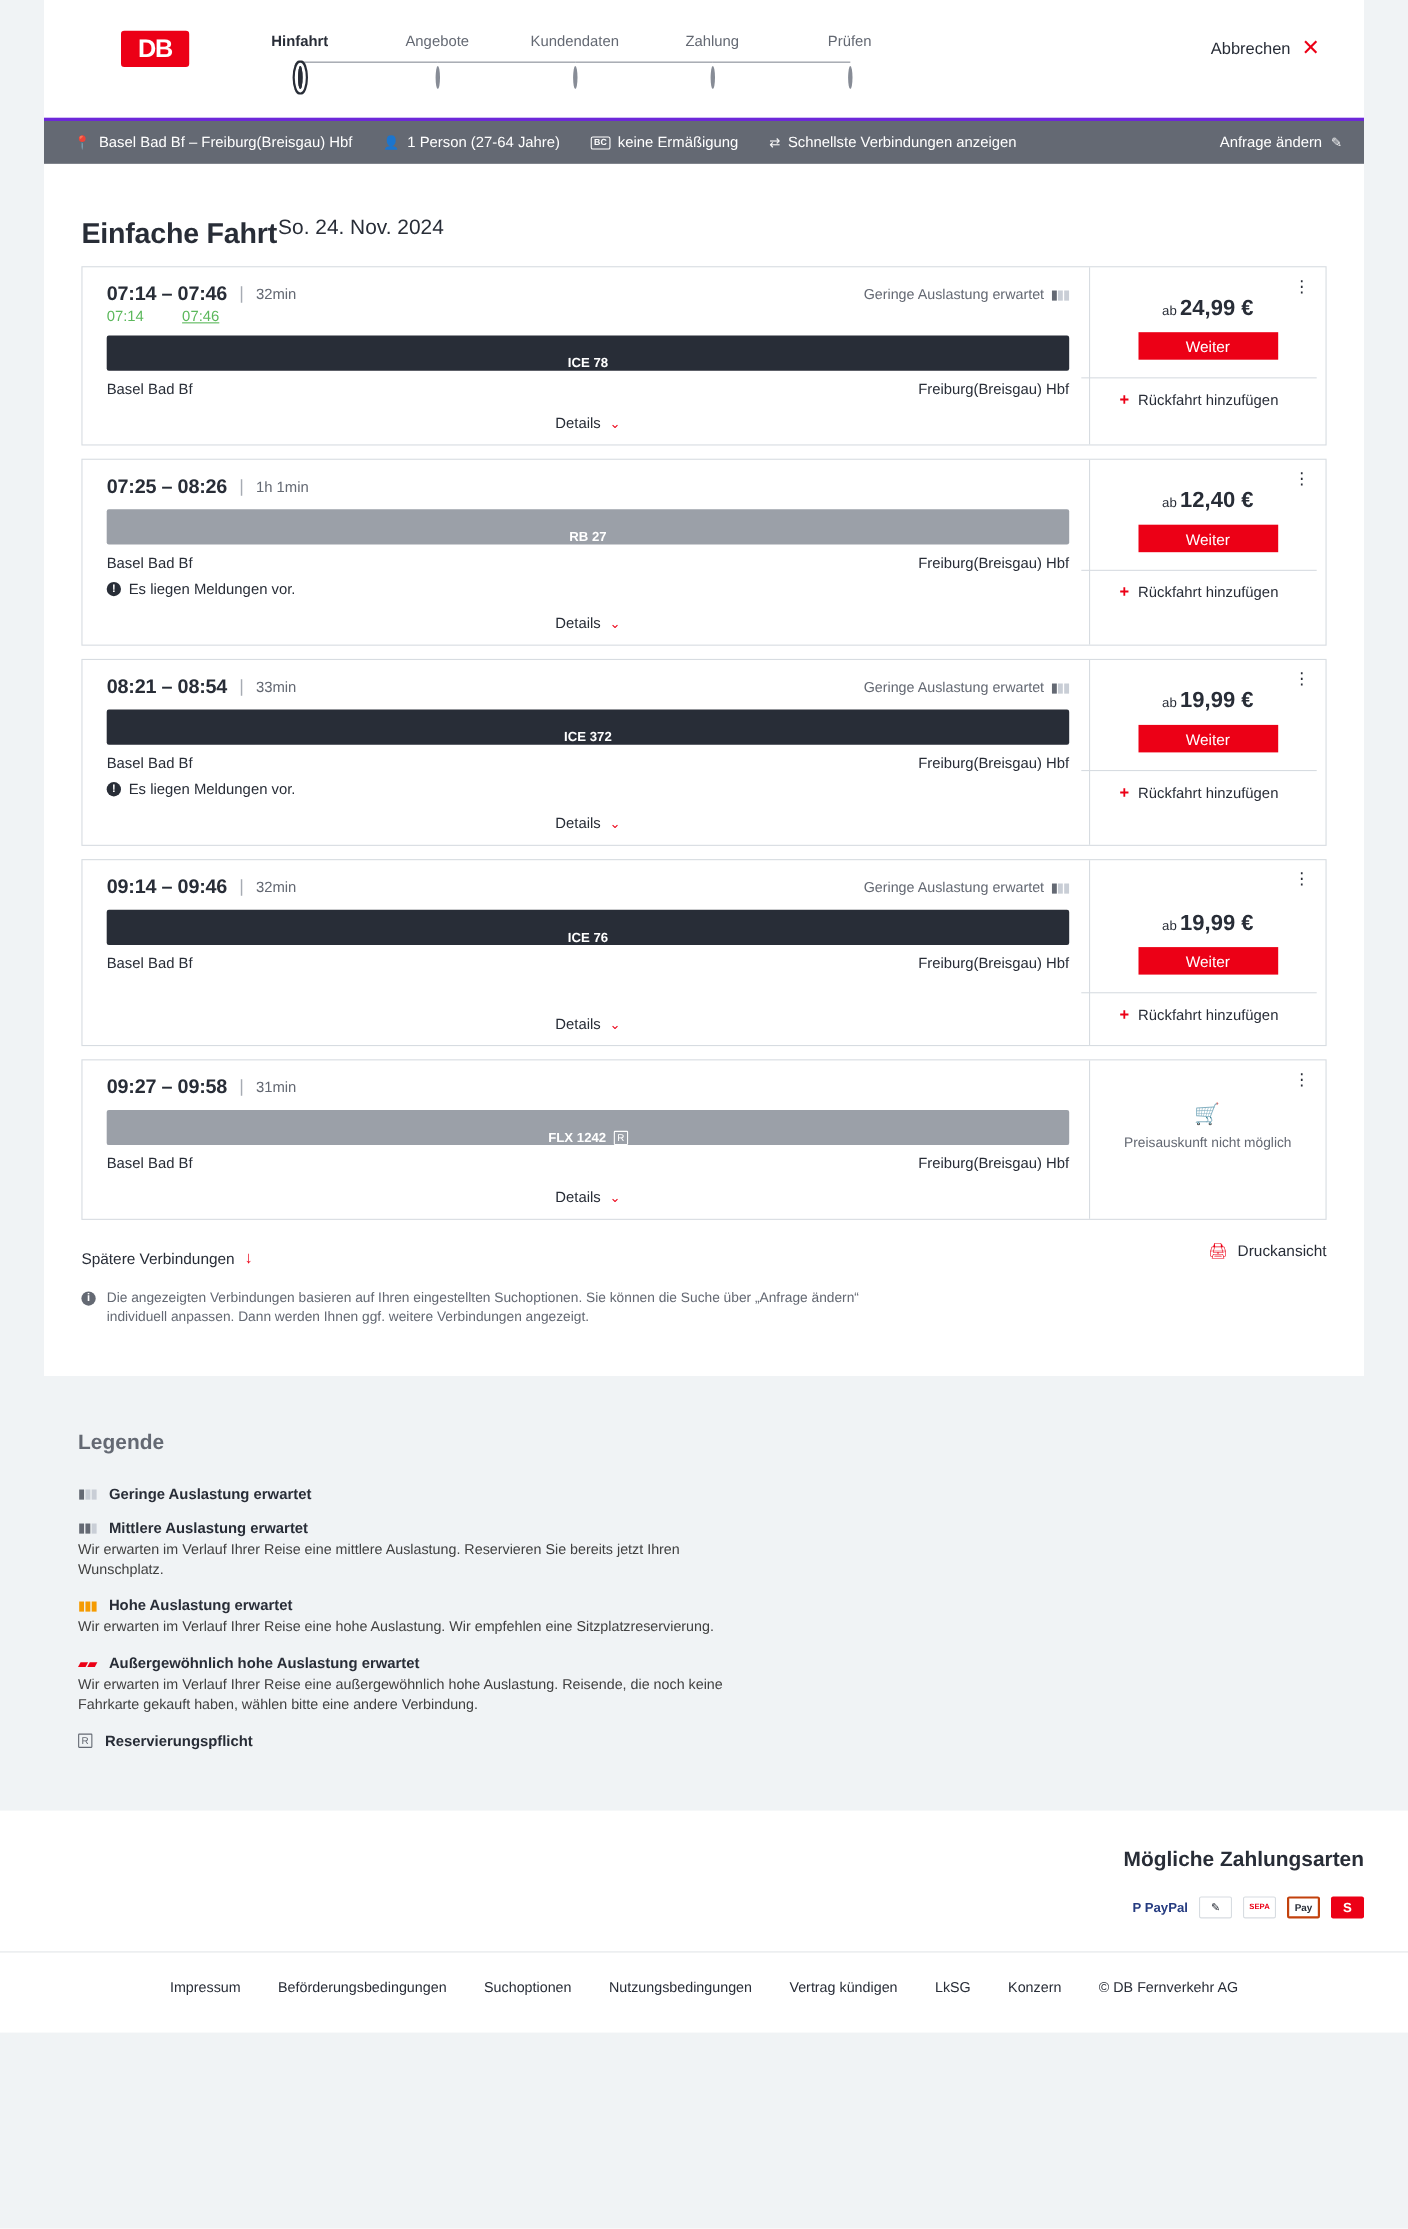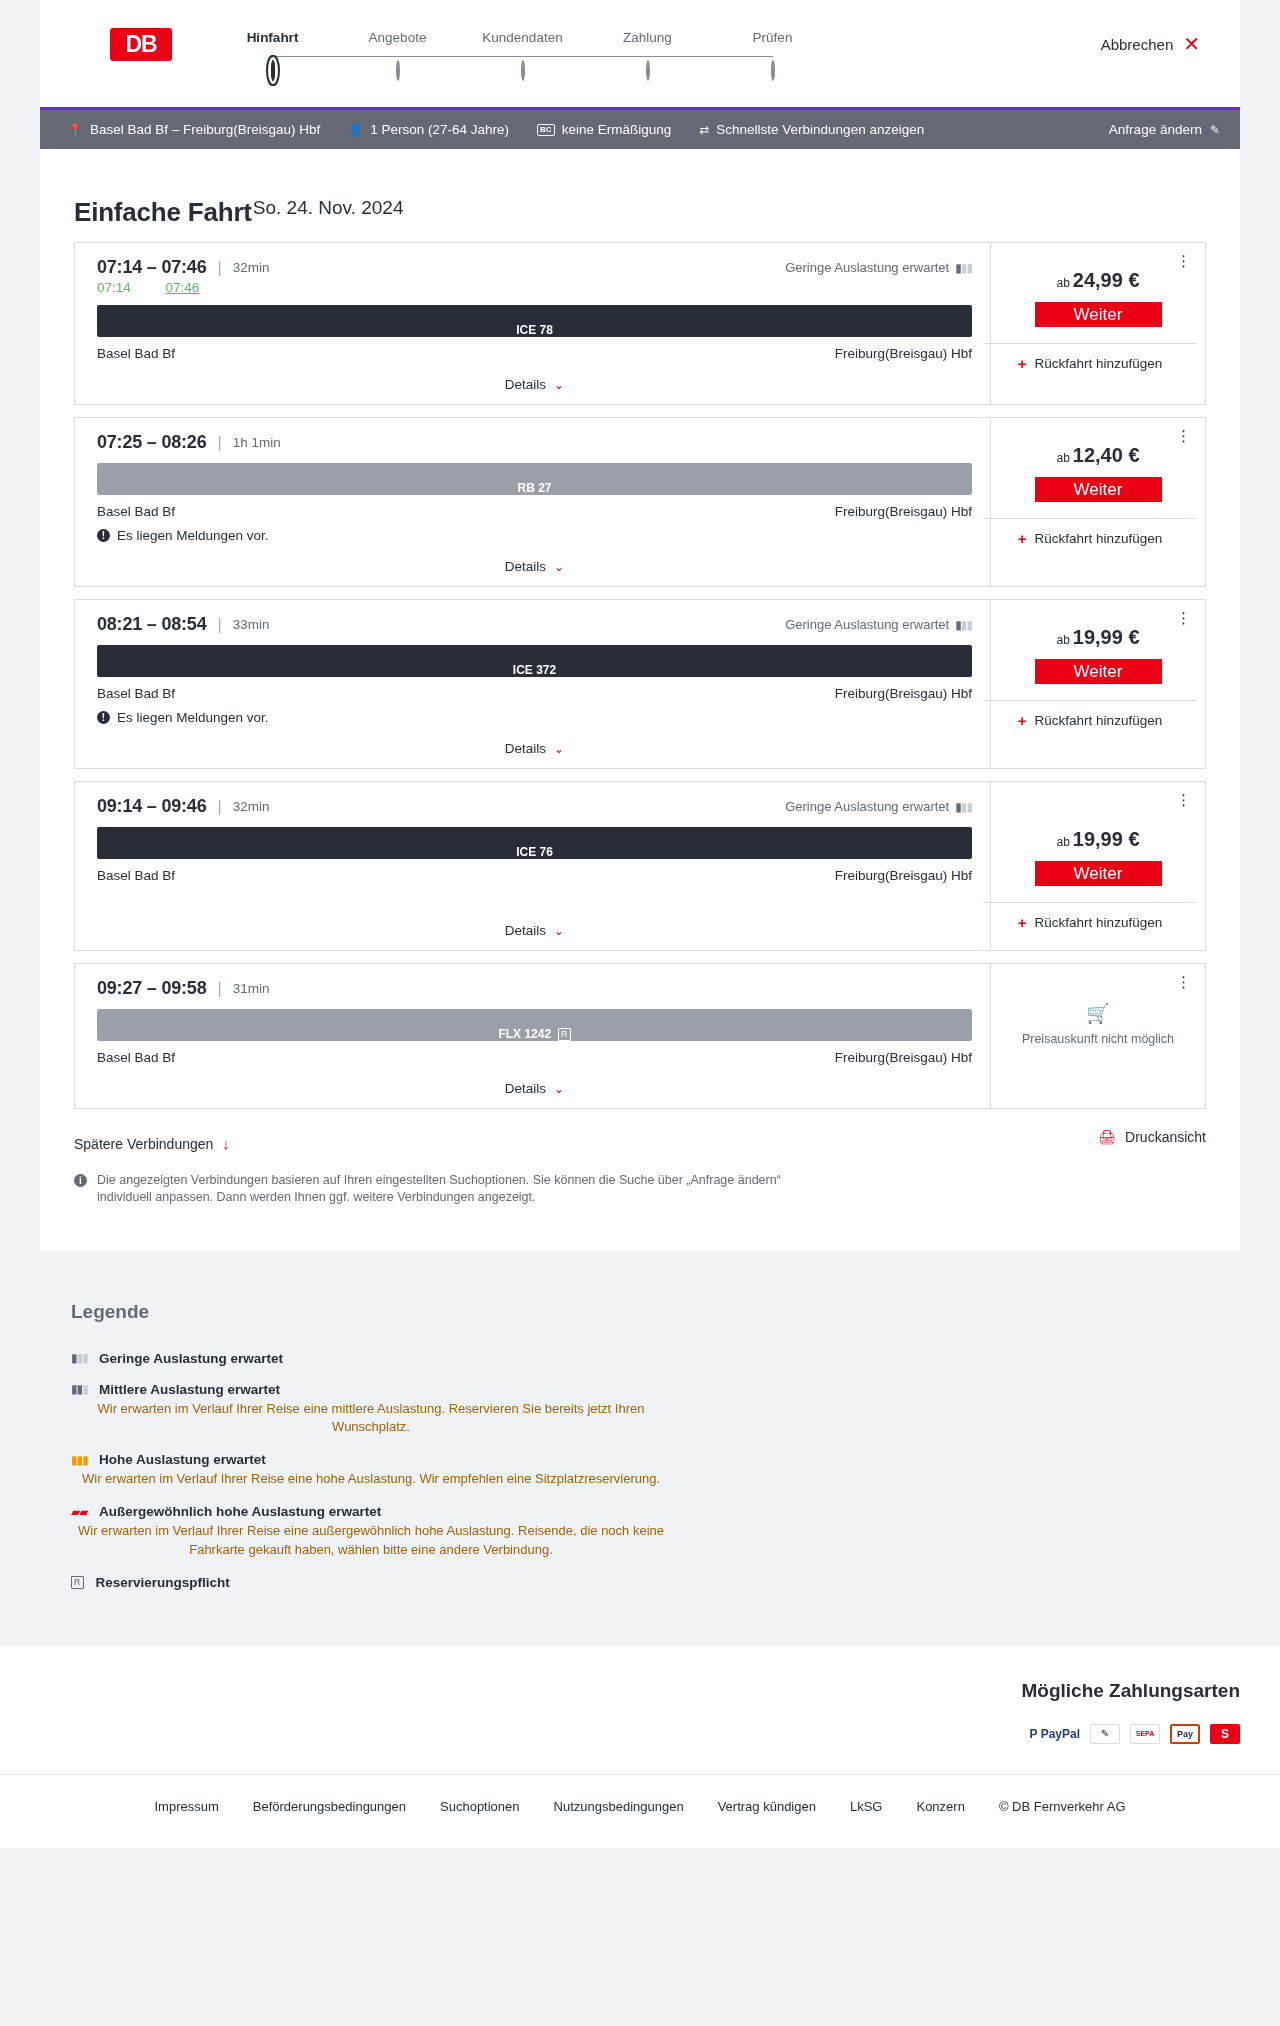--- a/index.html
+++ b/index.html
@@ -221,21 +221,21 @@
     font-size: 20px; font-weight: bold;
   }
   .price .ab { font-size: 12px; font-weight: normal; color: #282d37; margin-right: 3px;}
   .btn-weiter {
     margin-top: 10px;
     background: #ec0016;
     color: #fff;
     border: none;
     width: 127px;
     height: 25px;
-    font-size: 17px;
+    font-size: 14px;
     font-family: "Liberation Sans", sans-serif;
     cursor: pointer;
   }
   .ret {
     margin-top: 16px;
     border-top: 1px solid #d7dce1;
     width: calc(100% + 32px);
     margin-left: -16px;
     padding: 11px 0 11px 0;
     display: flex; align-items: center; justify-content: center;
@@ -285,21 +285,21 @@
     background: #f0f3f5;
     padding: 50px 0 40px 0;
   }
   .legend h2 {
     font-size: 19px; font-weight: bold; color: #646973;
     margin: 0 0 28px 0; padding-left: 71px;
   }
   .leg-item { padding-left: 71px; margin-bottom: 16px; }
   .leg-head { display: flex; align-items: center; gap: 12px; }
   .leg-head .t { font-size: 13.5px; font-weight: bold; }
-  .leg-desc { font-size: 13px; color: #a16207; margin-top: 3px; line-height: 1.4; max-width: 600px; text-align: center; }
+  .leg-desc { font-size: 13px; color: #404040; margin-top: 3px; line-height: 1.4; max-width: 600px; }
   .bars { font-size: 12px; letter-spacing: -1px; width: 16px;}
   .bars .g { color: #646973; }
   .bars .e { color: #c9ced6; }
   .bars .o { color: #f59b00; }
   .bars .r { color: #ec0016; }
   .res-sq {
     border: 1px solid #646973; color: #646973;
     font-size: 9px; padding: 0 2px; line-height: 11px; border-radius: 1px;
   }
 

